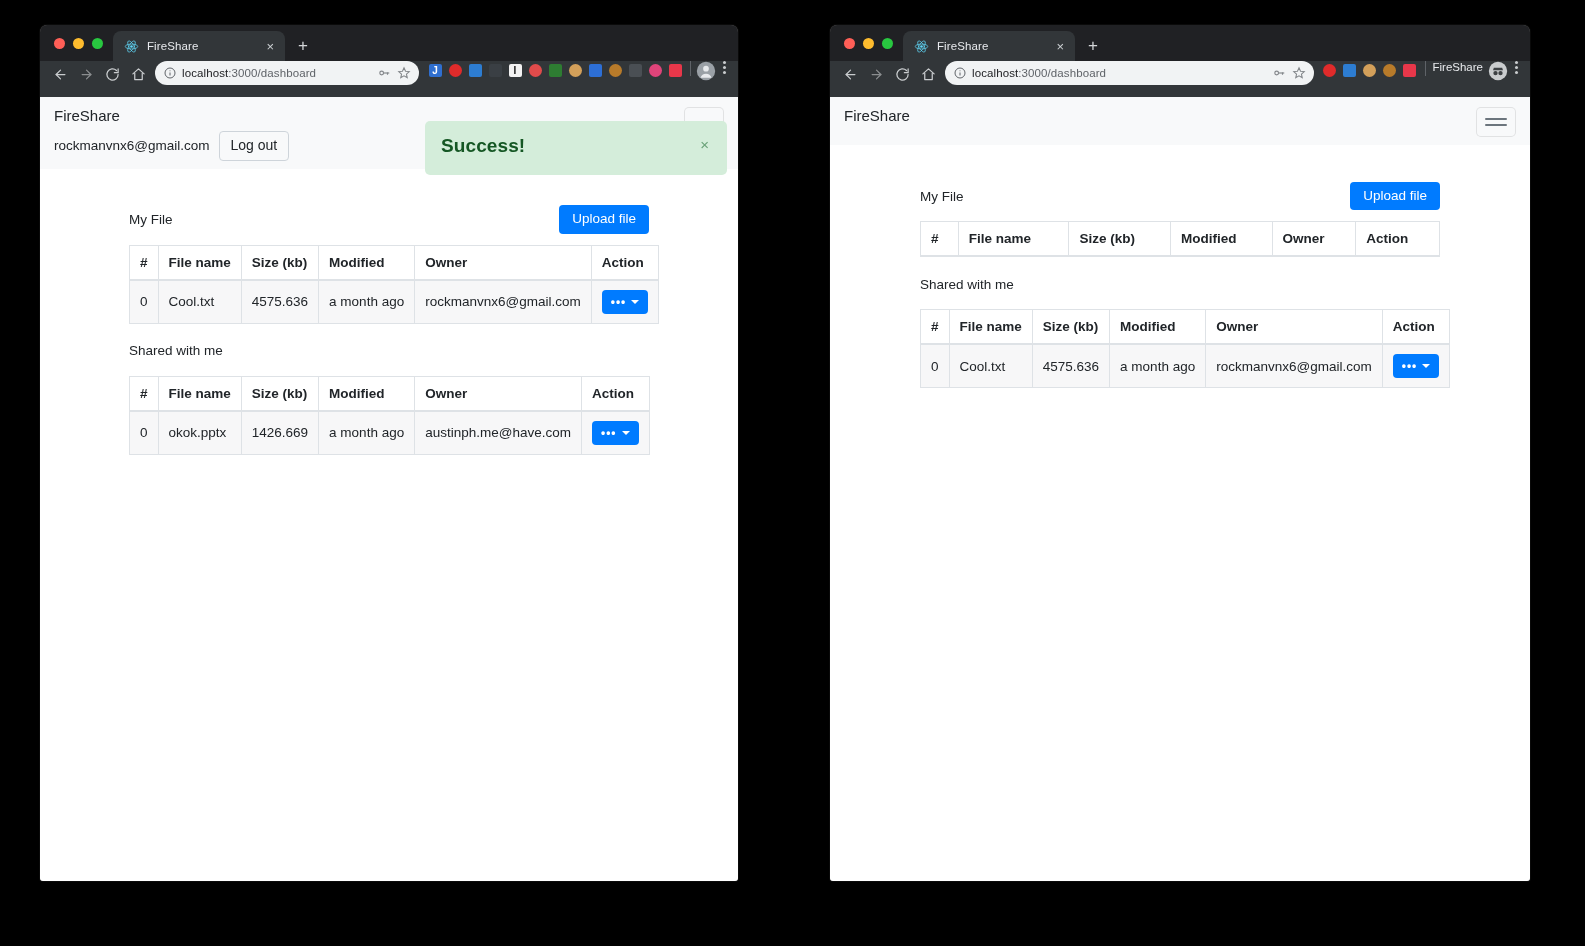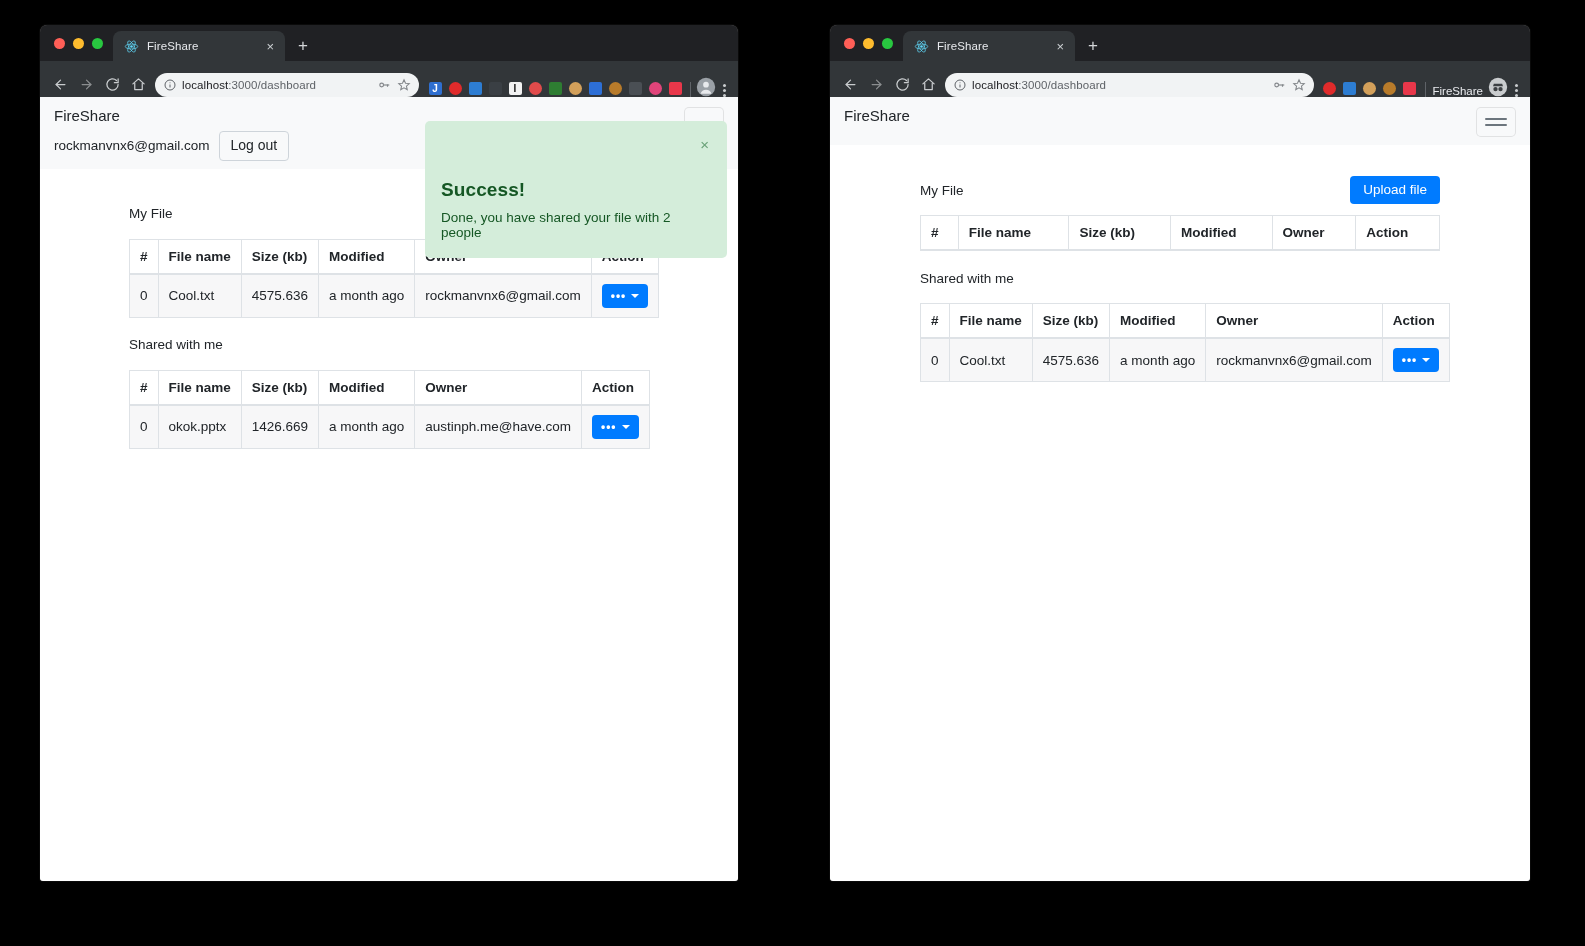--- a/index.html
+++ b/index.html
@@ -46,21 +46,21 @@
     color: #e8eaed; font-size: 11.5px; white-space: nowrap;
     overflow: hidden; text-overflow: ellipsis; flex: 1;
     letter-spacing: .1px;
   }
   .tab-close { color: #cdd1d4; font-size: 13px; line-height: 1; padding: 2px 3px; }
   .newtab { color: #d4d6d8; font-size: 17px; margin: 0 0 7px 13px; line-height: 1; }
 
   
   .toolbar {
     height: 36px; background: #323639;
-    display: flex; align-items: flex-end; gap: 0px;
+    display: flex; align-items: flex-start; gap: 0px;
     padding: 0 6px 0 7px;
   }
   .nav-btn {
     width: 26px; height: 26px; display: flex; align-items: center; justify-content: center;
     color: #c9ccce; font-size: 14px; flex: 0 0 26px;
   }
   .nav-btn svg { display:block; }
   .omnibox {
     flex: 1 1 auto; height: 24px; background: #f1f3f4;
     border-radius: 13px; display: flex; align-items: center;
@@ -103,21 +103,21 @@
   .navbar-collapsed { display: flex; align-items: flex-start; justify-content: space-between; }
   .hamburger {
     border: 1px solid rgba(0,0,0,.09); border-radius: 5px;
     background: #f8f9fa; width: 40px; height: 30px;
     display: flex; flex-direction: column; align-items: center; justify-content: center; gap: 4px;
     flex: 0 0 40px;
   }
   .hamburger span { display: block; width: 22px; height: 2px; background: #6c757d; border-radius: 1px; }
 
   .container { padding: 0 14px; }
-  .content-inner { max-width: 520px; margin: 12px auto; padding-top: 18px; }
+  .content-inner { max-width: 520px; margin: 18px auto; padding-top: 18px; }
 
   .section-head {
     display: flex; align-items: center; justify-content: space-between;
     margin-bottom: 10px; min-height: 30px;
   }
   .section-title { font-size: 13.5px; color: #212529; }
   .btn-upload {
     background: #007bff; color: #fff; border: none; border-radius: 4px;
     font-size: 13.5px; padding: 6px 13px; line-height: 1.25;
     font-family: "Liberation Sans", sans-serif;
@@ -147,21 +147,21 @@
   }
   .sub-gap { height: 12px; }
 
   
   .toast {
     position: absolute; left: 385px; top: 24px; width: 302px;
     background: #d4edda; border-radius: 5px;
     padding: 14px 16px 18px 16px; z-index: 20;
   }
   .toast-head { display: flex; align-items: flex-start; justify-content: space-between; }
-  .toast-title { font-size: 19px; color: #155724; font-weight: bold; letter-spacing: .1px; margin-top: 44px; }
+  .toast-title { font-size: 19px; color: #155724; font-weight: bold; letter-spacing: .1px; }
   .toast-close { color: #6aa178; font-size: 15px; line-height: 1; padding: 2px 2px; }
   .toast-body { font-size: 13.5px; color: #155724; margin-top: 9px; }
   
   .hidden-ham {
     position: absolute; right: 14px; top: 10px; width: 40px; height: 30px;
     border: 1px solid rgba(0,0,0,.09); border-radius: 5px; background: #f8f9fa; z-index: 5;
   }
 </style>
 </head>
 <body>
@@ -369,21 +369,20 @@
           </table>
 
         </div>
       </div>
 
       <div class="toast">
         <div class="toast-head">
           <span class="toast-title">Success!</span>
           <span class="toast-close">×</span>
         </div>
-        <div class="toast-body">Done, you have shared your file with 2 people</div>
       </div>
     </div>
   </div>
 
   <div class="window win-right">
 
     <div class="tabstrip">
       <div class="traffic">
         <span class="dot red"></span>
         <span class="dot yellow"></span>

